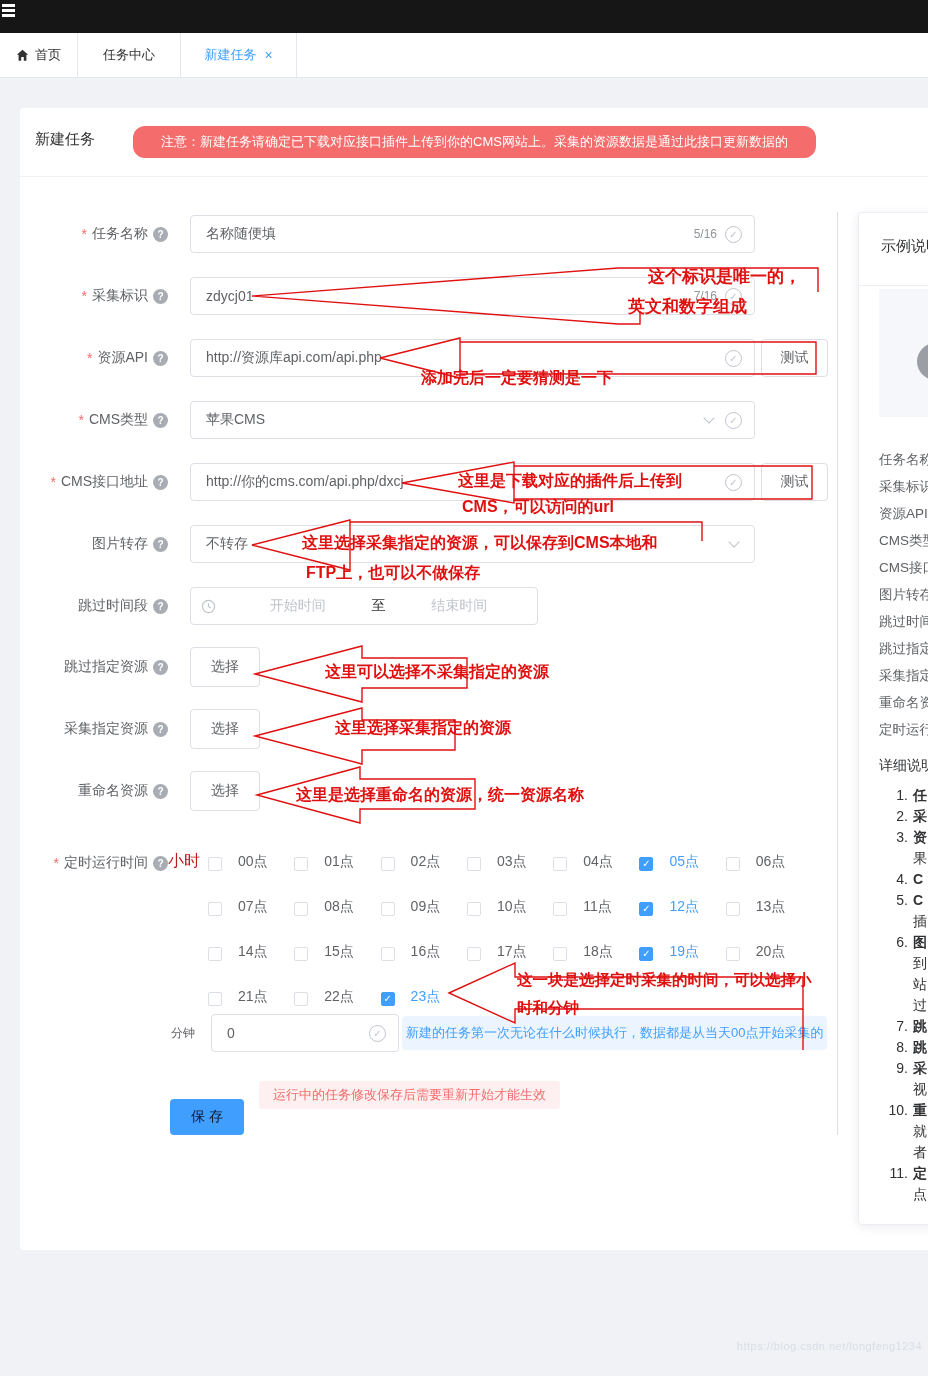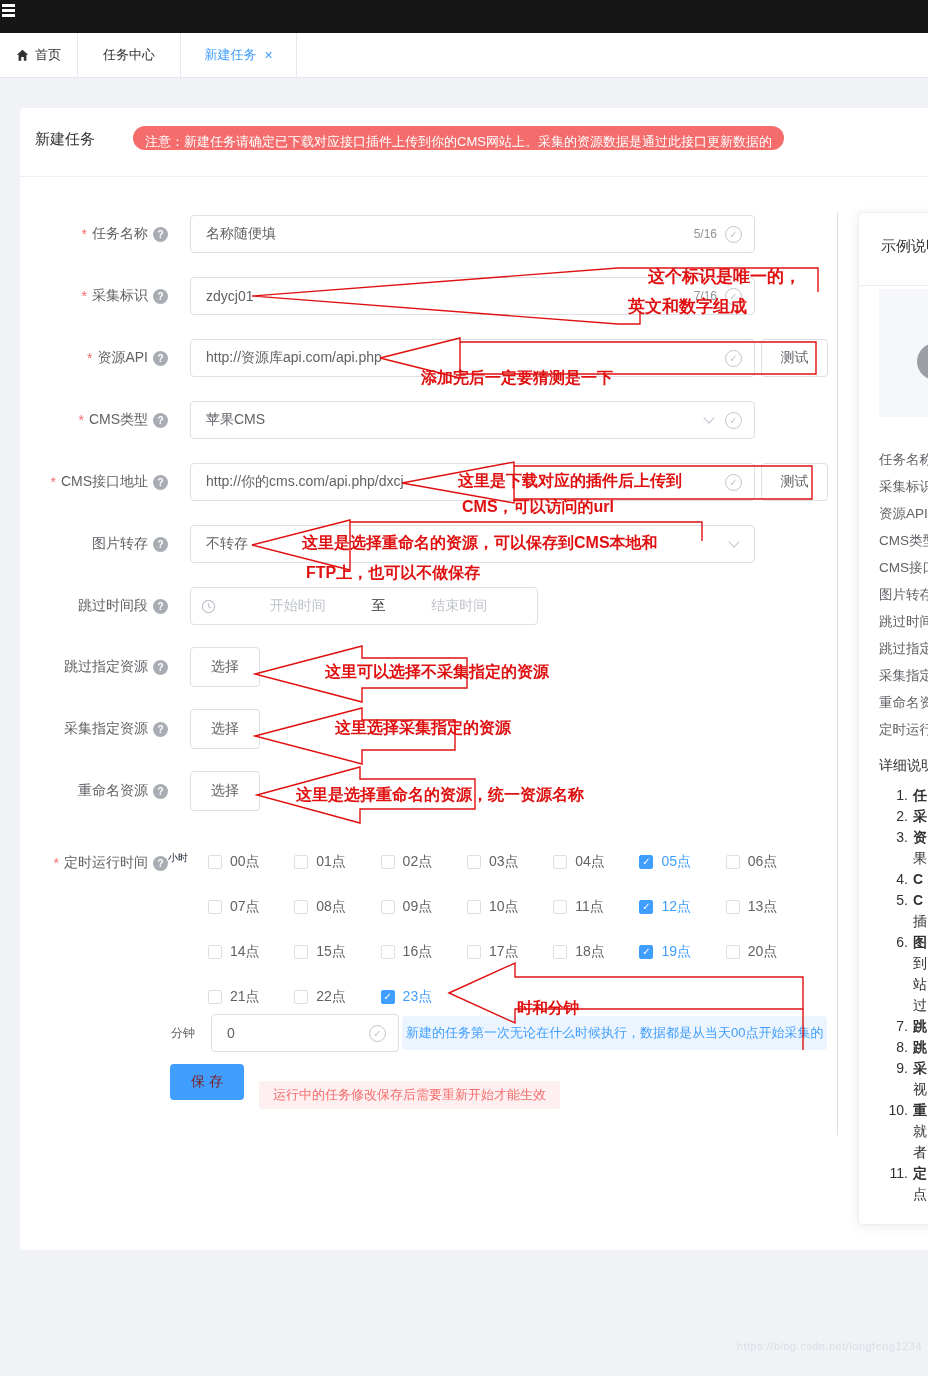--- a/index.html
+++ b/index.html
@@ -17,22 +17,22 @@
        font-size:13px;color:#303133;border-right:1px solid #e4e7ed;cursor:pointer;background:#fff;}
   .tab.home{width:78px;}
   .tab.mid{width:103px;}
   .tab.active{width:116px;color:#409eff;}
   .tab .close{font-size:14px;color:#409eff;margin-left:2px;}
   .homeicon{width:13px;height:13px;display:inline-block;}
   
   .main-card{position:absolute;left:20px;top:108px;width:908px;height:1142px;background:#fff;
              border-radius:4px 0 0 4px;}
   .mc-title{position:absolute;left:15px;top:22px;font-size:15px;color:#303133;font-weight:500;}
-  .warnbadge{position:absolute;left:113px;top:18px;height:24px;line-height:32px;background:#f56c6c;
-             color:#fff;font-size:13px;padding:0 12px;border-radius:12px;white-space:nowrap;}
+  .warnbadge{position:absolute;left:113px;top:18px;height:32px;line-height:32px;background:#f56c6c;
+             color:#fff;font-size:13px;padding:0 28px;border-radius:12px;white-space:nowrap;}
   .mc-div{position:absolute;left:0;top:68px;width:100%;height:0;border-bottom:1px solid #f0f0f0;}
   .vdiv{position:absolute;left:817px;top:104px;width:1px;height:923px;background:#dcdfe6;}
   
   .row{position:absolute;left:20px;height:40px;display:flex;align-items:center;}
   .lbl{width:128px;display:flex;justify-content:flex-end;align-items:center;gap:5px;
        font-size:14px;color:#606266;white-space:nowrap;flex:none;}
   .req{color:#f56c6c;font-size:14px;}
   .help{width:15px;height:15px;border-radius:50%;background:#a9adb3;color:#fff;font-size:10px;
         font-weight:bold;text-align:center;line-height:15px;flex:none;cursor:pointer;}
   .ctl{margin-left:22px;display:flex;align-items:center;}
@@ -47,37 +47,37 @@
   .test{margin-left:6px;width:67px;height:38px;border:1px solid #dcdfe6;border-radius:4px;
         background:#fff;color:#606266;font-size:14px;display:flex;align-items:center;
         justify-content:center;cursor:pointer;}
   .trange{width:348px;height:38px;border:1px solid #dcdfe6;border-radius:4px;background:#fff;
           display:flex;align-items:center;padding:0 10px;}
   .ph{flex:1;text-align:center;font-size:14px;color:#c0c4cc;white-space:nowrap;}
   .sep{font-size:14px;color:#303133;padding:0 6px;}
   .selbtn{width:70px;height:40px;border:1px solid #dcdfe6;border-radius:4px;background:#fff;
           color:#606266;font-size:14px;display:flex;align-items:center;justify-content:center;cursor:pointer;}
   
-  .hourlbl{position:absolute;left:148px;top:743px;font-size:10px;color:#0f172a;}
+  .hourlbl{position:absolute;left:148px;top:743px;font-size:16px;color:#b91c1c;}
   .hours{position:absolute;left:188px;top:731px;width:620px;}
   .hour-row{display:flex;height:45px;align-items:center;}
-  .hour{width:86.3px;display:flex;align-items:center;gap:8px;cursor:pointer;}
+  .hour{width:86.3px;display:flex;align-items:flex-end;gap:16px;cursor:pointer;}
   .cb{width:14px;height:14px;border:1px solid #dcdfe6;border-radius:2px;background:#fff;
       color:#fff;font-size:10px;line-height:12px;text-align:center;flex:none;}
   .hour.on .cb{background:#409eff;border-color:#409eff;}
   .hour .txt{font-size:14px;color:#606266;}
   .hour.on .txt{color:#409eff;}
   
   .minlbl{position:absolute;left:151px;top:917px;font-size:12px;color:#606266;}
   .mininp{position:absolute;left:191px;top:906px;width:188px;height:38px;border:1px solid #dcdfe6;
           border-radius:4px;background:#fff;display:flex;align-items:center;padding:0 12px 0 15px;gap:8px;}
   .bluenote{position:absolute;left:382px;top:908px;height:34px;line-height:34px;background:#ecf5ff;
             color:#409eff;font-size:13px;padding:0 4px;border-radius:4px;white-space:nowrap;}
-  .savebtn{position:absolute;left:150px;top:956px;width:74px;height:36px;background:#409eff;border:none;
-           border-radius:4px;color:#7f1d1d;font-size:14px;cursor:pointer;font-family:inherit;}
+  .savebtn{position:absolute;left:150px;top:991px;width:74px;height:36px;background:#409eff;border:none;
+           border-radius:4px;color:#0f172a;font-size:14px;cursor:pointer;font-family:inherit;}
   .savenote{position:absolute;left:239px;top:973px;height:28px;line-height:28px;background:#fef0f0;
             color:#f56c6c;font-size:13px;padding:0 14px;border-radius:3px;white-space:nowrap;}
   
   .side-card{position:absolute;left:858px;top:212px;width:260px;height:1013px;background:#fff;
              border:1px solid #ebeef5;border-radius:4px;box-shadow:0 2px 12px rgba(0,0,0,.08);}
   .sc-title{position:absolute;left:22px;top:24px;font-size:15px;color:#303133;white-space:nowrap;}
   .sc-div{position:absolute;left:0;top:72px;width:100%;border-bottom:1px solid #ebeef5;}
   .sc-img{position:absolute;left:20px;top:76px;width:220px;height:128px;background:#f5f7fa;border-radius:2px;}
   .sc-info{position:absolute;left:38px;top:54px;width:37px;height:37px;border-radius:50%;background:#9b9ea5;
            color:#fff;text-align:center;line-height:37px;font-size:20px;font-style:italic;
@@ -516,21 +516,22 @@
       <polygon points="257,795 360,767 360,779 475,779 475,809 360,809 360,823"></polygon>
       <polygon points="449,993 515,963 515,977 803,977 803,1009 515,1009 515,1023"></polygon>
       <path d="M803,1009 V1050"></path>
     </g>
   </svg>
   <div class="anno big" style="left:648px;top:265px">这个标识是唯一的，</div>
   <div class="anno big" style="left:628px;top:295px">英文和数字组成</div>
   <div class="anno" style="left:421px;top:368px">添加完后一定要猜测是一下</div>
   <div class="anno" style="left:458px;top:471px">这里是下载对应的插件后上传到</div>
   <div class="anno" style="left:462px;top:497px">CMS，可以访问的url</div>
-  <div class="anno" style="left:302px;top:533px">这里是选择重命名的资源，可以保存到CMS本地和</div>
+  <div class="anno" style="left:302px;top:533px">这里选择采集指定的资源，可以保存到CMS本地和</div>
   <div class="anno" style="left:306px;top:563px">FTP上，也可以不做保存</div>
   <div class="anno" style="left:325px;top:662px">这里可以选择不采集指定的资源</div>
   <div class="anno" style="left:335px;top:718px">这里选择采集指定的资源</div>
   <div class="anno" style="left:296px;top:785px">这里是选择重命名的资源，统一资源名称</div>
+  <div class="anno s" style="left:517px;top:970px">这一块是选择定时采集的时间，可以选择小</div>
   <div class="anno s" style="left:517px;top:998px">时和分钟</div>
 
   <div class="watermark">https://blog.csdn.net/longfeng1234</div>
 </div>
 
 </body></html>

